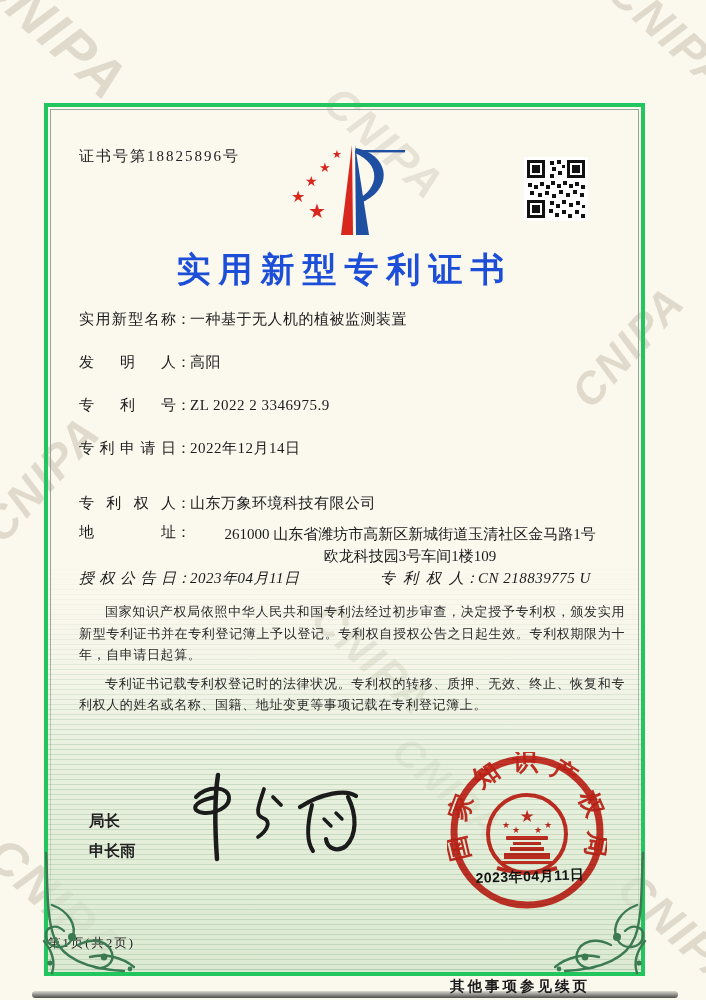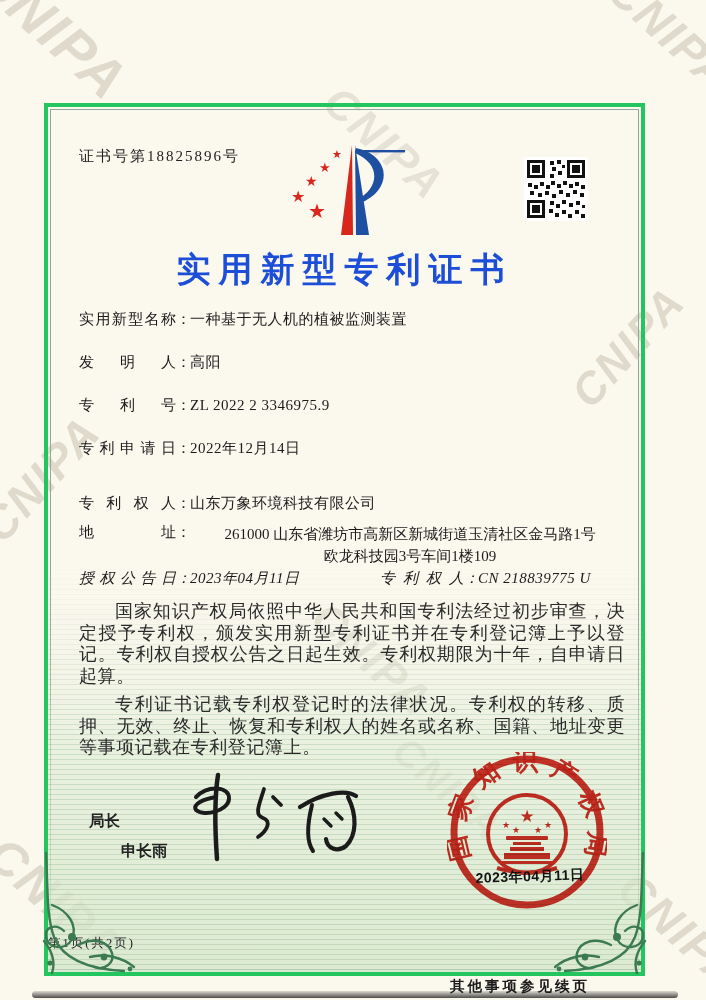--- a/index.html
+++ b/index.html
@@ -29,26 +29,26 @@
          font-size:34px;font-weight:700;letter-spacing:8px;color:#1d4ed8;}
   
   .row{position:absolute;left:31px;font-size:15px;white-space:nowrap;color:#1b1b1b;}
   .lab{display:inline-block;width:97px;text-align:justify;text-align-last:justify;}
   .col{display:inline-block;width:14px;}
   .val{letter-spacing:.5px;}
   .val2{display:inline-block;vertical-align:top;width:440px;white-space:normal;line-height:22px;text-align:center;}
   .grant2{position:absolute;left:301px;top:0;}
   .grant2 .lab{width:84px;}
   
-  .paras{position:absolute;left:31px;top:494px;width:546px;font-size:18px;line-height:21.5px;
+  .paras{position:absolute;left:31px;top:494px;width:546px;font-size:13px;line-height:21.5px;
          color:#2a2a2a;letter-spacing:.6px;text-align:justify;}
   .paras p{margin:0 0 7px 0;text-indent:2em;}
   
   .sig-title{position:absolute;left:41px;top:704px;font:600 15.5px "Liberation Sans",sans-serif;color:#222;}
-  .sig-name{position:absolute;left:41px;top:734px;font:600 15.5px "Liberation Sans",sans-serif;color:#222;margin-left:32px;}
+  .sig-name{position:absolute;left:41px;top:734px;font:600 15.5px "Liberation Sans",sans-serif;color:#222;}
   .sig-hand{position:absolute;left:132px;top:662px;width:200px;height:96px;}
   
   .seal{position:absolute;left:399px;top:645px;width:160px;height:160px;mix-blend-mode:multiply;}
   .seal-date{position:absolute;left:22px;top:116px;width:122px;text-align:center;
              font:700 14px "Liberation Sans",sans-serif;color:#151515;letter-spacing:.5px;
              transform:rotate(-2deg);}
   
   .pagenum{position:absolute;left:0;top:828px;width:100%;text-align:left;
            font-size:12.5px;letter-spacing:2px;color:#222;}
   .note{position:absolute;left:0;top:977px;width:590px;text-align:right;z-index:2;

